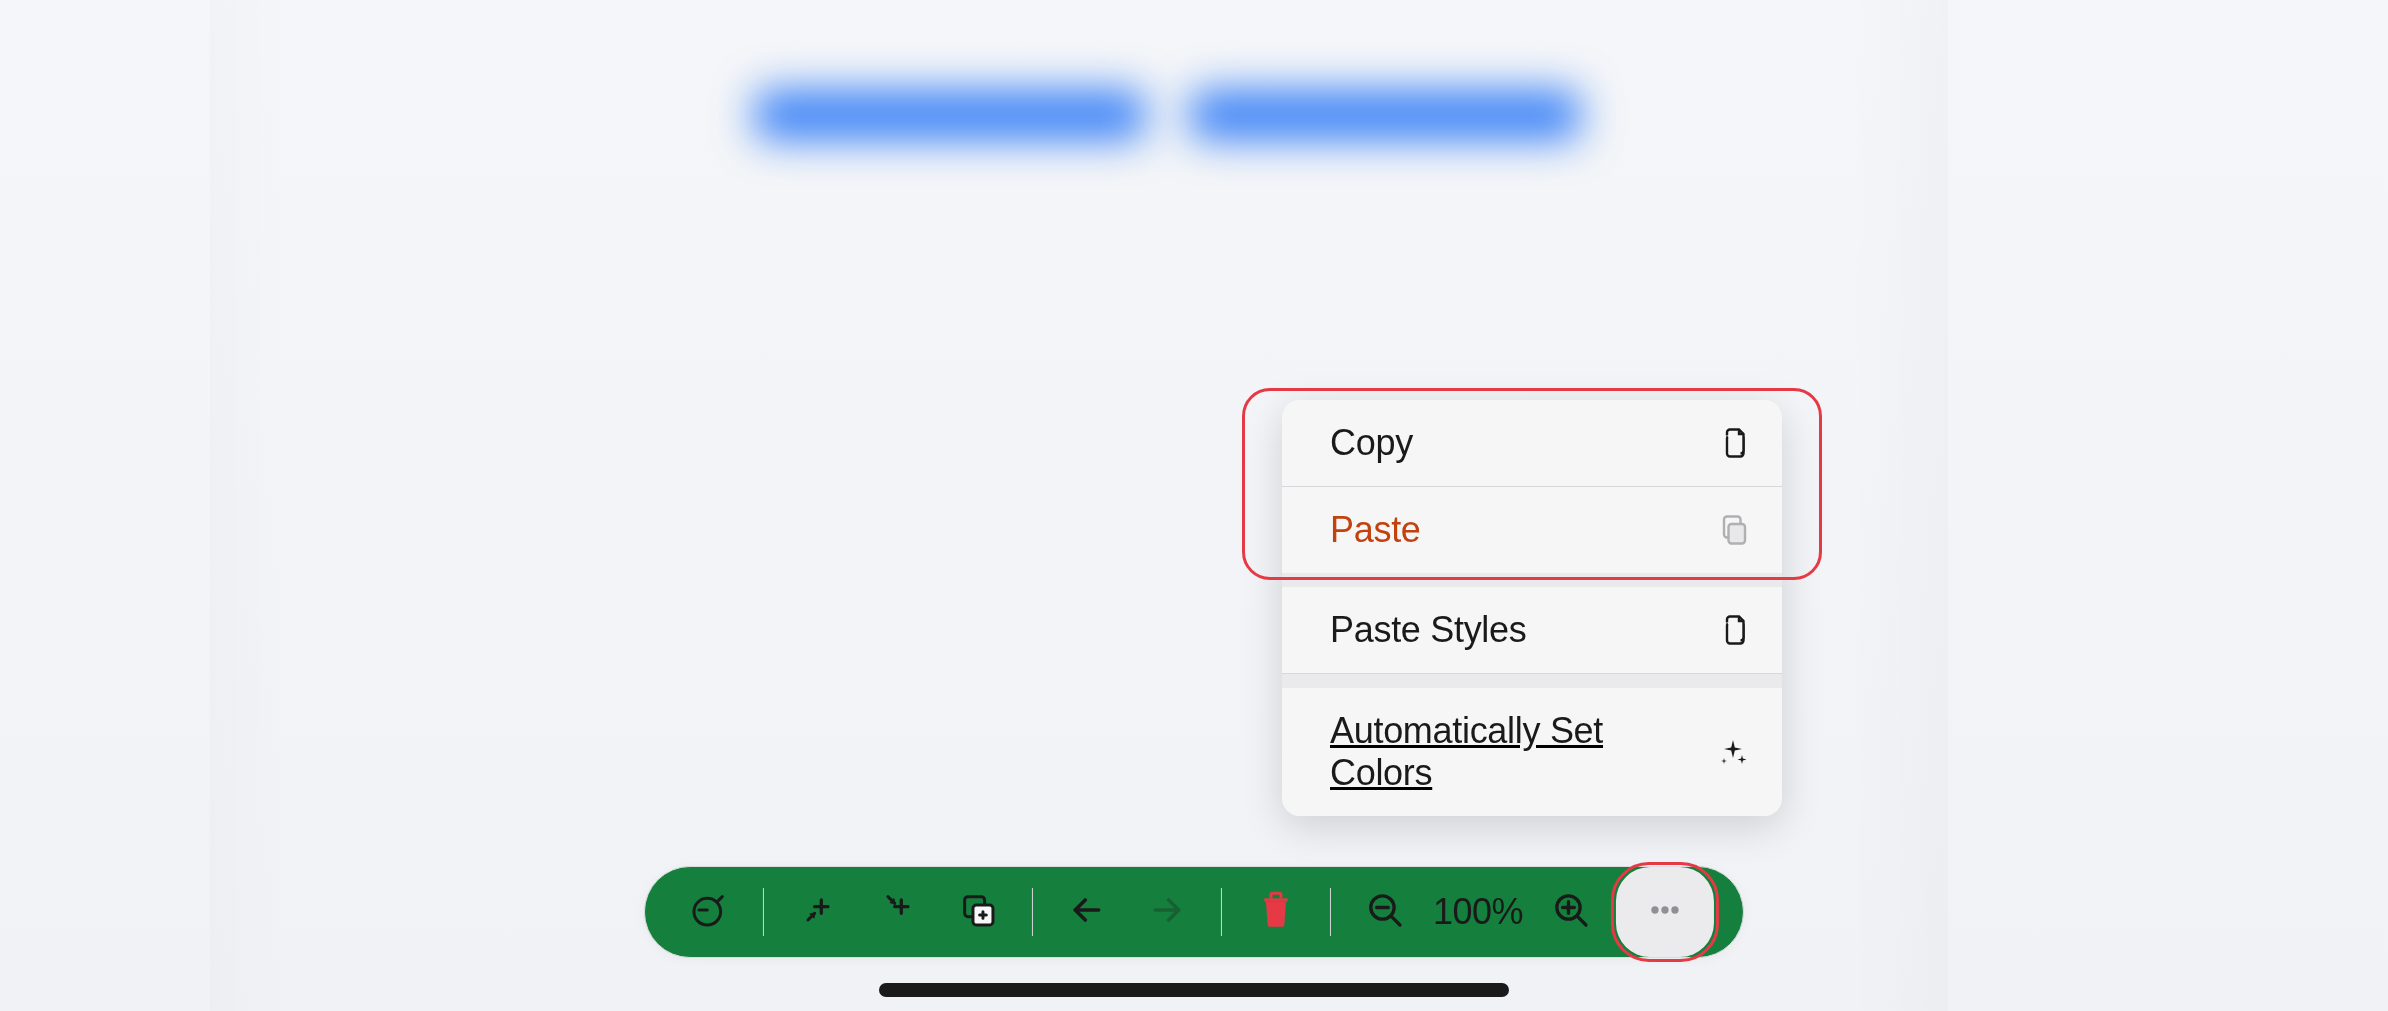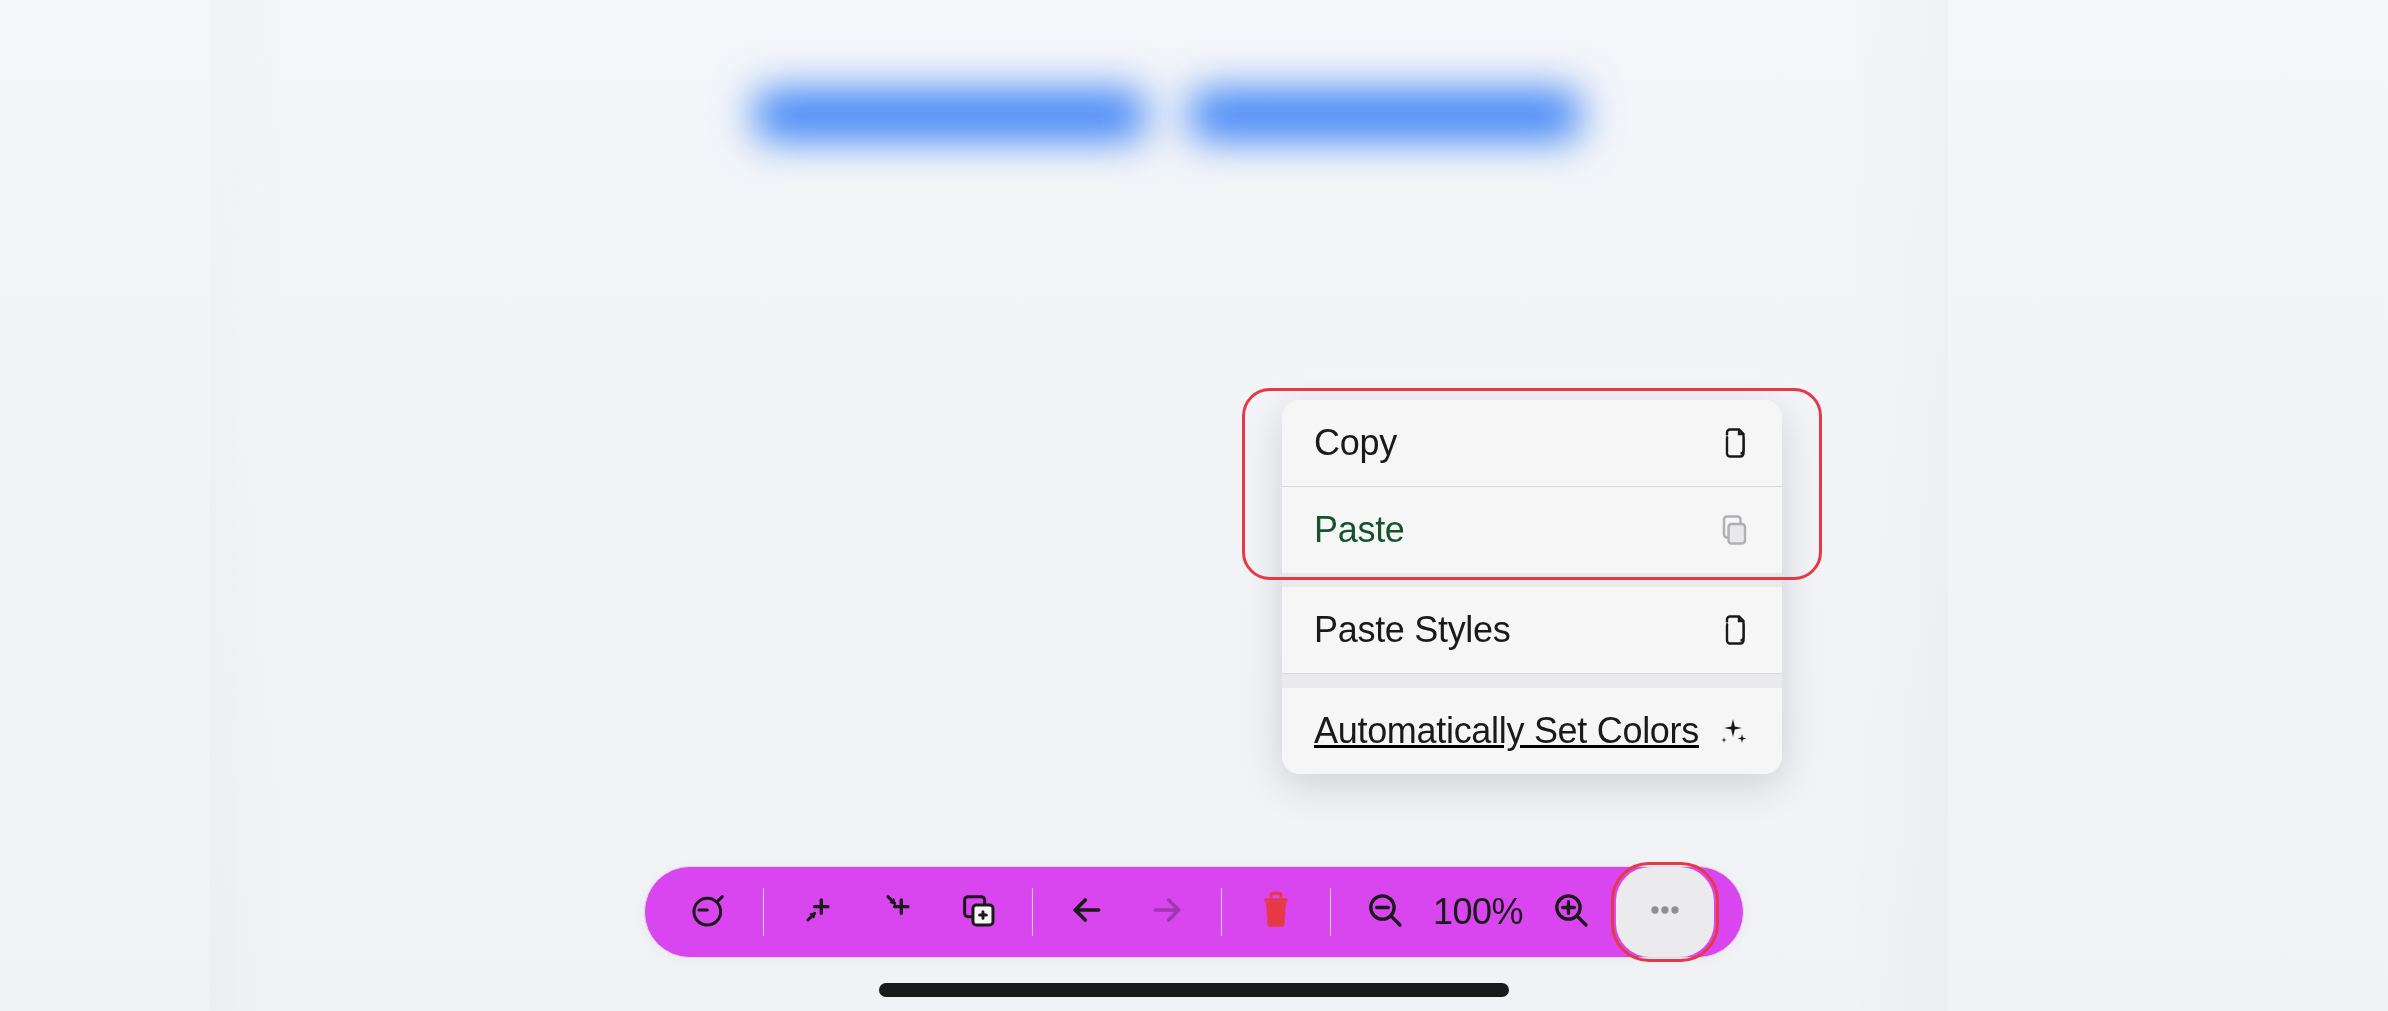--- a/index.html
+++ b/index.html
@@ -69,29 +69,29 @@
     .menu-section.last {
       border-bottom-left-radius: 18px;
       border-bottom-right-radius: 18px;
       overflow: hidden;
       text-decoration: underline;
     }
     .menu-item {
       display: flex;
       justify-content: space-between;
       align-items: center;
-      padding: 22px 30px 22px 32px;
+      padding: 22px 30px 22px 48px;
       font-size: 36px;
       font-weight: 400;
       color: #1a1a1a;
       cursor: pointer;
       letter-spacing: -0.3px;
     }
     .menu-item.disabled {
-      color: #14532d;
+      color: #c2410c;
       cursor: default;
       gap: 33px;
     }
     .menu-item.disabled .menu-icon svg {
       stroke: #b0b0b3;
       fill: #b0b0b3;
     }
     .menu-divider {
       height: 1px;
       background: #d8d8dc;
@@ -115,21 +115,21 @@
     }
 
     
     .toolbar {
       position: absolute;
       bottom: 53px;
       left: 50%;
       transform: translateX(-50%);
       display: flex;
       align-items: center;
-      background: #d946ef;
+      background: #15803d;
       border: 1px solid #dcdce0;
       border-radius: 48px;
       padding: 10px 24px;
       height: 92px;
       box-shadow: 0 2px 12px rgba(0,0,0,0.04);
     }
     .toolbar-btn {
       width: 80px;
       height: 72px;
       display: flex;

